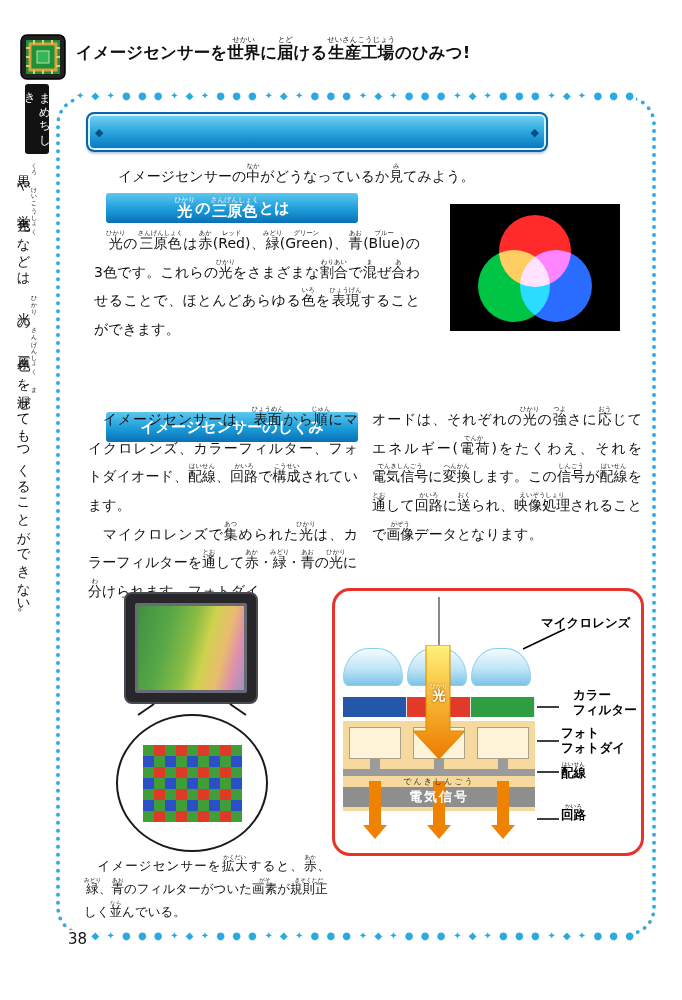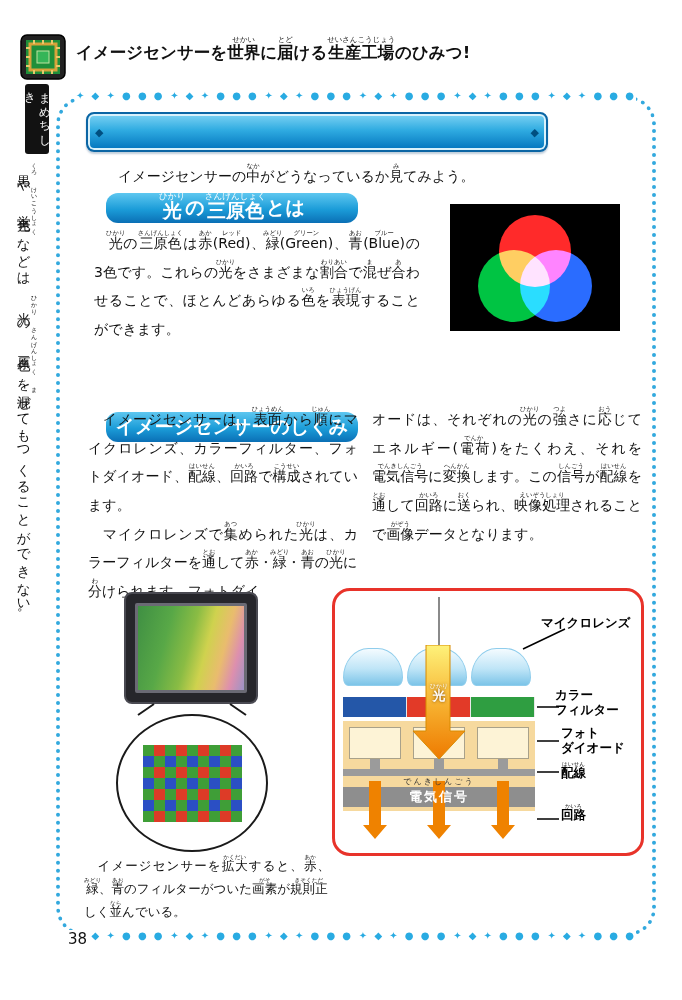--- a/index.html
+++ b/index.html
@@ -37,21 +37,21 @@
     display:flex; align-items:center; justify-content:center; color:#fff; font-size:19px; font-weight:700; z-index:2; }
   .banner .end-diamond { position:absolute; top:50%; transform:translateY(-50%); font-size:11px; color:#004f80; }
   .banner .end-diamond.left { left:7px; }
   .banner .end-diamond.right { right:7px; }
 
   .intro-text { position:absolute; left:118px; top:162px; font-size:14px; font-weight:400; line-height:1.9; }
 
   
   .sec-head { position:absolute; width:252px; height:30px;
     background:linear-gradient(180deg,#5ec7f0 0%,#1b9cd8 55%,#0a6fb5 100%);
-    color:#fff; font-weight:700; font-size:19px; display:flex; align-items:center; justify-content:center; border-radius:12px; }
+    color:#fff; font-weight:700; font-size:15px; display:flex; align-items:center; justify-content:center; border-radius:3px; }
   #sec1-head { left:106px; top:193px; }
   #sec2-head { left:106px; top:368px;margin-top:44px; }
 
   .jp { font-size:14px; line-height:2.05; text-align:justify; }
   .sec1-body { position:absolute; left:94px; top:229px; width:326px; }
   .sec2-col1 { position:absolute; left:88px; top:405px; width:270px; }
   .sec2-col2 { position:absolute; left:372px; top:405px; width:270px; }
 
   
   .rgb-fig { position:absolute; left:450px; top:204px; width:170px; height:127px; }
@@ -89,21 +89,21 @@
   .wire-bar { position:absolute; left:0; top:48px; width:192px; height:7px; background:#9b9b9b; }
   .signal-rt { position:absolute; left:8px; top:185px; width:192px; text-align:center; font-size:8px; color:#333;
     letter-spacing:2px; z-index:3; }
   .signal-bar-bg { position:absolute; left:8px; top:196px; width:192px; height:20px; background:#8e8e8e; z-index:1; }
   .signal-text { position:absolute; left:8px; top:196px; width:192px; height:20px; text-align:center; line-height:20px;
     color:#fff; font-weight:700; font-size:13px; letter-spacing:2px; z-index:3; }
   .sig-arrow { position:absolute; top:190px; width:24px; height:58px; z-index:2; }
   .sig-1 { left:28px; } .sig-2 { left:92px; } .sig-3 { left:156px; }
   .lbl { position:absolute; font-weight:700; font-size:12.5px; line-height:1.2; color:#000; white-space:nowrap; }
   .lbl-microlens { left:206px; top:24px; }
-  .lbl-colorfilter { left:220px; top:96px; }
+  .lbl-colorfilter { left:238px; top:96px; }
   .lbl-photodiode { left:226px; top:134px; }
   .lbl-wiring { left:226px; top:170px; line-height:1.1; }
   .lbl-circuit { left:226px; top:212px; line-height:1.1; }
   .connector-lines { position:absolute; left:0; top:0; width:306px; height:262px; pointer-events:none; }
 
   .page-number { position:absolute; left:64px; top:930px; font-size:15px; background:#fff; padding:0 4px; z-index:6; }
 </style>
 </head>
 <body>
 
@@ -296,21 +296,21 @@
       <path d="M230 38 L188 58 M202 116 L224 116 M202 150 L224 150 M202 181 L224 181 M202 228 L224 228" stroke="#000" stroke-width="1.5" fill="none"></path>
     </svg>
 
     <div class="lbl lbl-microlens">マイクロレンズ</div>
     <div class="lbl lbl-colorfilter">
       <div>カラー</div>
       <div>フィルター</div>
     </div>
     <div class="lbl lbl-photodiode">
       <div>フォト</div>
-      <div>ダイオード</div>
+      <div>フォトダイ</div>
     </div>
     <div class="lbl lbl-wiring"><ruby>配線<rt>はいせん</rt></ruby></div>
     <div class="lbl lbl-circuit"><ruby>回路<rt>かいろ</rt></ruby></div>
   </div>
 
   <div class="page-number">38</div>
 
 </div>
 
 </body></html>

